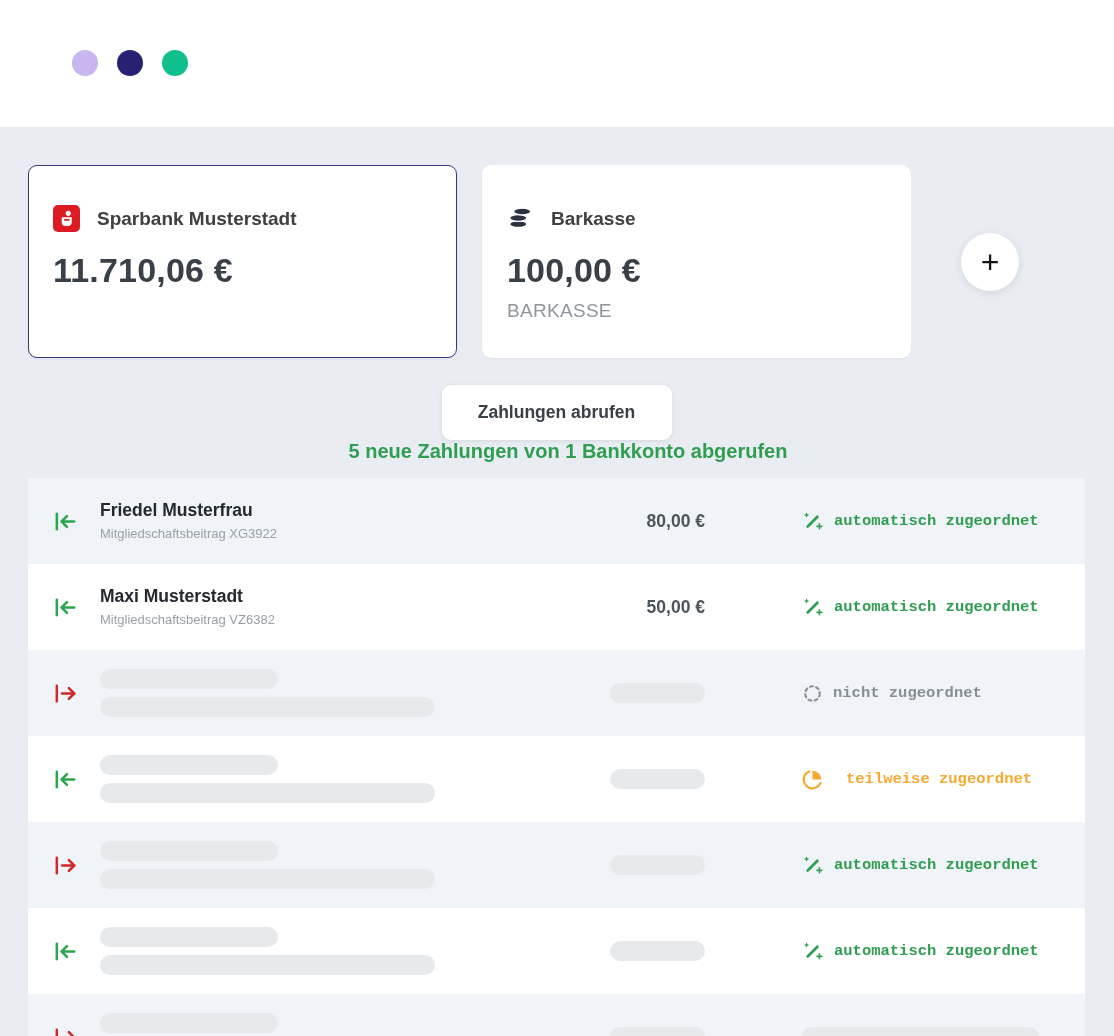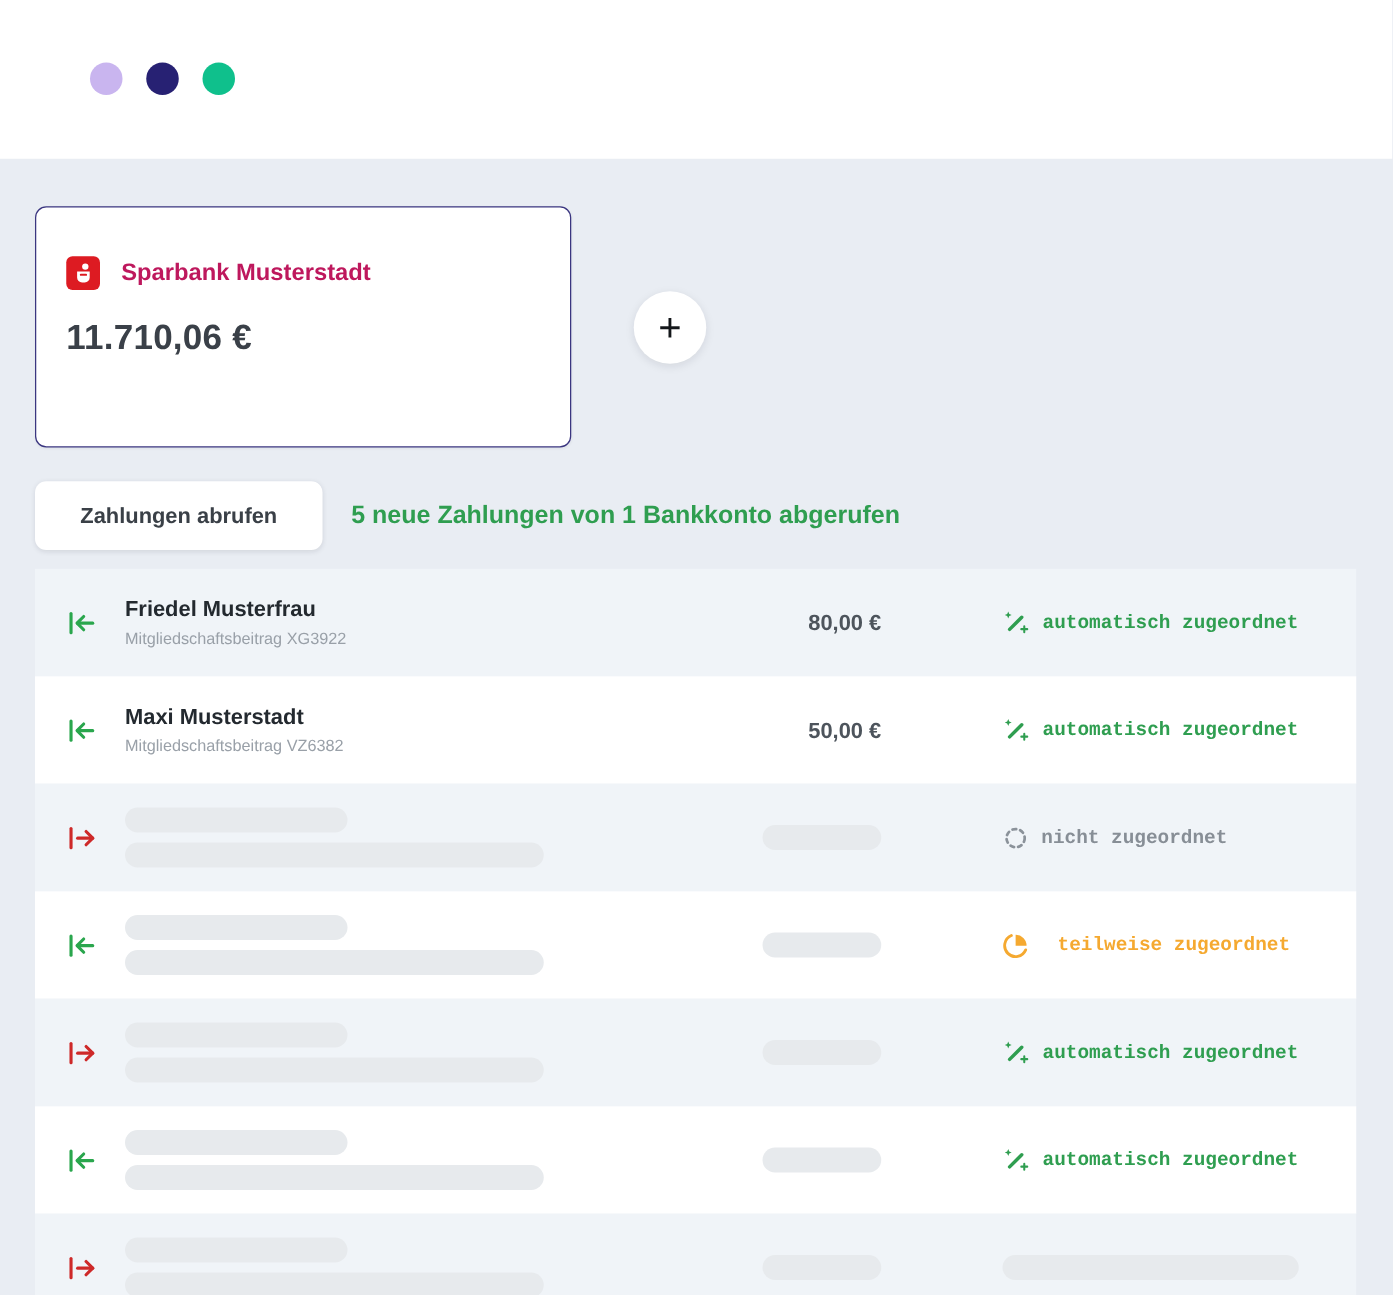--- a/index.html
+++ b/index.html
@@ -25,33 +25,33 @@
     box-shadow:0 1px 2px rgba(16,24,40,.05);
     border:1px solid rgba(0,0,0,0);
   }
   .card.selected{border:1.5px solid #3b3680;}
   .card-head{display:flex;align-items:center;gap:17px;margin-bottom:21px;height:27px;}
   .bank-badge{
     width:27px;height:27px;border-radius:5px;background:#dd1b22;
     display:flex;align-items:center;justify-content:center;flex:none;
   }
   .coins-wrap{width:27px;height:27px;flex:none;}
-  .card-title{font-size:19px;font-weight:700;color:#be185d;}
-  .card-balance{font-size:28px;font-weight:600;color:#3a4048;line-height:34px;margin-bottom:13px;letter-spacing:.2px;}
+  .card-title{font-size:19px;font-weight:700;color:#404040;}
+  .card-balance{font-size:34px;font-weight:600;color:#3a4048;line-height:34px;margin-bottom:13px;letter-spacing:.2px;}
   .card-subtitle{font-size:19px;color:#8e959d;letter-spacing:.3px;}
   .plus-btn{
     align-self:center;width:58px;height:58px;border-radius:50%;background:#fff;
     box-shadow:0 2px 8px rgba(16,24,40,.10);
     display:flex;align-items:center;justify-content:center;
     font-size:32px;font-weight:400;color:#14171a;line-height:1;cursor:pointer;
     margin-left:25px;
   }
 
   
-  .actions{display:flex;align-items:center;margin-bottom:15px;}
+  .actions{display:flex;align-items:center;margin-bottom:15px;flex-direction:column;}
   .fetch-btn{
     box-sizing:border-box;width:230px;height:55px;background:#fff;border:none;
     border-radius:9px;box-shadow:0 1px 4px rgba(16,24,40,.10);
     font-family:inherit;font-size:17.5px;font-weight:600;color:#3a4047;cursor:pointer;
   }
   .fetch-status{margin-left:23px;font-size:20px;font-weight:700;color:#2f9e50;}
 
   
   .list{width:1057px;}
   .row{
@@ -115,20 +115,34 @@
             <circle cx="14" cy="6" r="2.9" fill="#ffffff"></circle>
             <path d="M6.5 10.5h11.5v5.5a4.5 4.5 0 0 1-4.5 4.5h-2.5a4.5 4.5 0 0 1-4.5-4.5z" fill="#ffffff"></path>
             <rect x="9" y="12.6" width="6.6" height="1.9" rx="0.9" fill="#dd1b22"></rect>
           </svg>
         </span>
         <span class="card-title">Sparbank Musterstadt</span>
       </div>
       <div class="card-balance">11.710,06 €</div>
     </div>
 
+    <div class="card">
+      <div class="card-head">
+        <span class="coins-wrap">
+          <svg width="27" height="27" viewBox="0 0 24 24">
+            <ellipse cx="10" cy="17" rx="7.6" ry="3" fill="#2b3240" stroke="#ffffff" stroke-width="1.2"></ellipse>
+            <ellipse cx="10" cy="11.5" rx="7.6" ry="3" fill="#2b3240" stroke="#ffffff" stroke-width="1.2"></ellipse>
+            <ellipse cx="13.5" cy="5.8" rx="7.6" ry="3" fill="#2b3240" stroke="#ffffff" stroke-width="1.2"></ellipse>
+          </svg>
+        </span>
+        <span class="card-title">Barkasse</span>
+      </div>
+      <div class="card-balance">100,00 €</div>
+      <div class="card-subtitle">BARKASSE</div>
+    </div>
 
     <div class="plus-btn">
       <span>+</span>
     </div>
   </div>
 
   <div class="actions">
     <button class="fetch-btn">Zahlungen abrufen</button>
     <span class="fetch-status" style="color: rgb(47, 158, 80);">5 neue Zahlungen von 1 Bankkonto abgerufen</span>
   </div>

